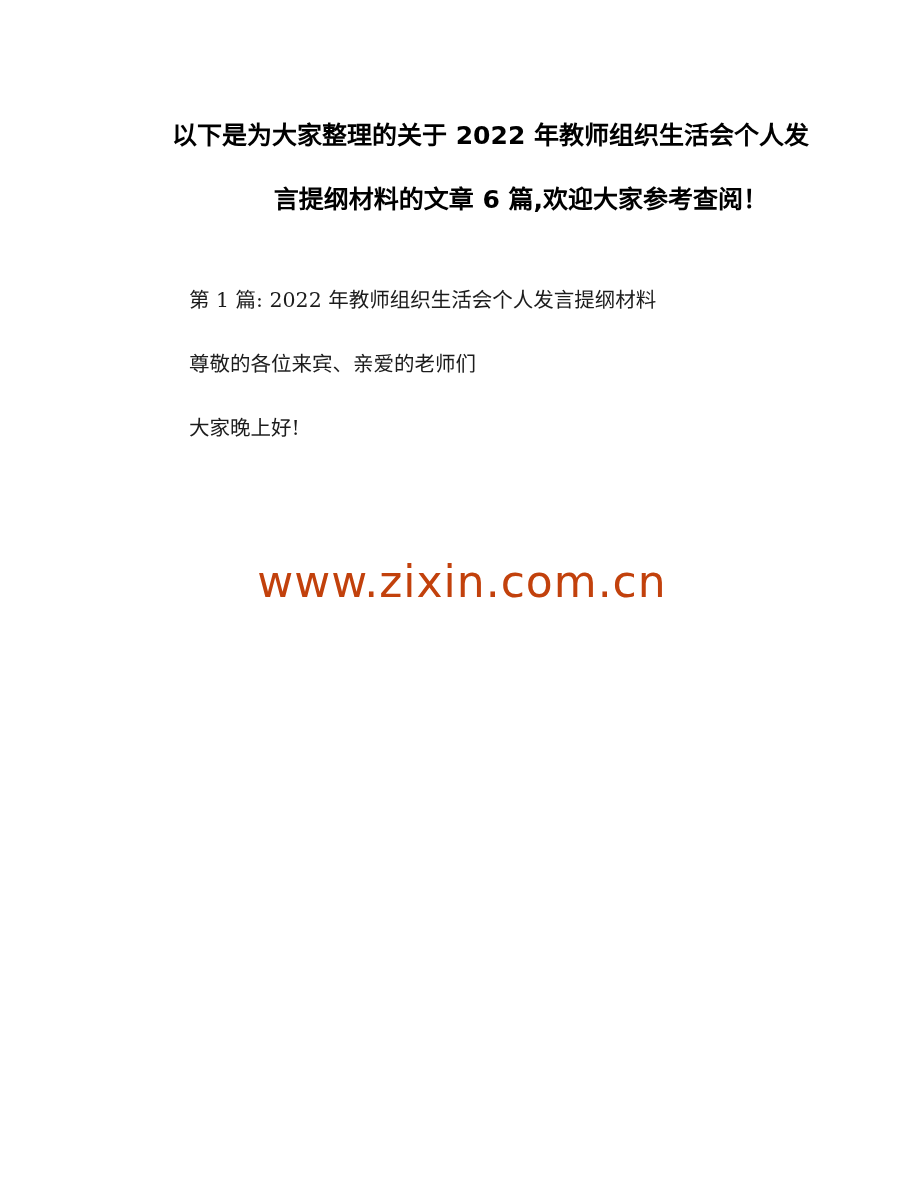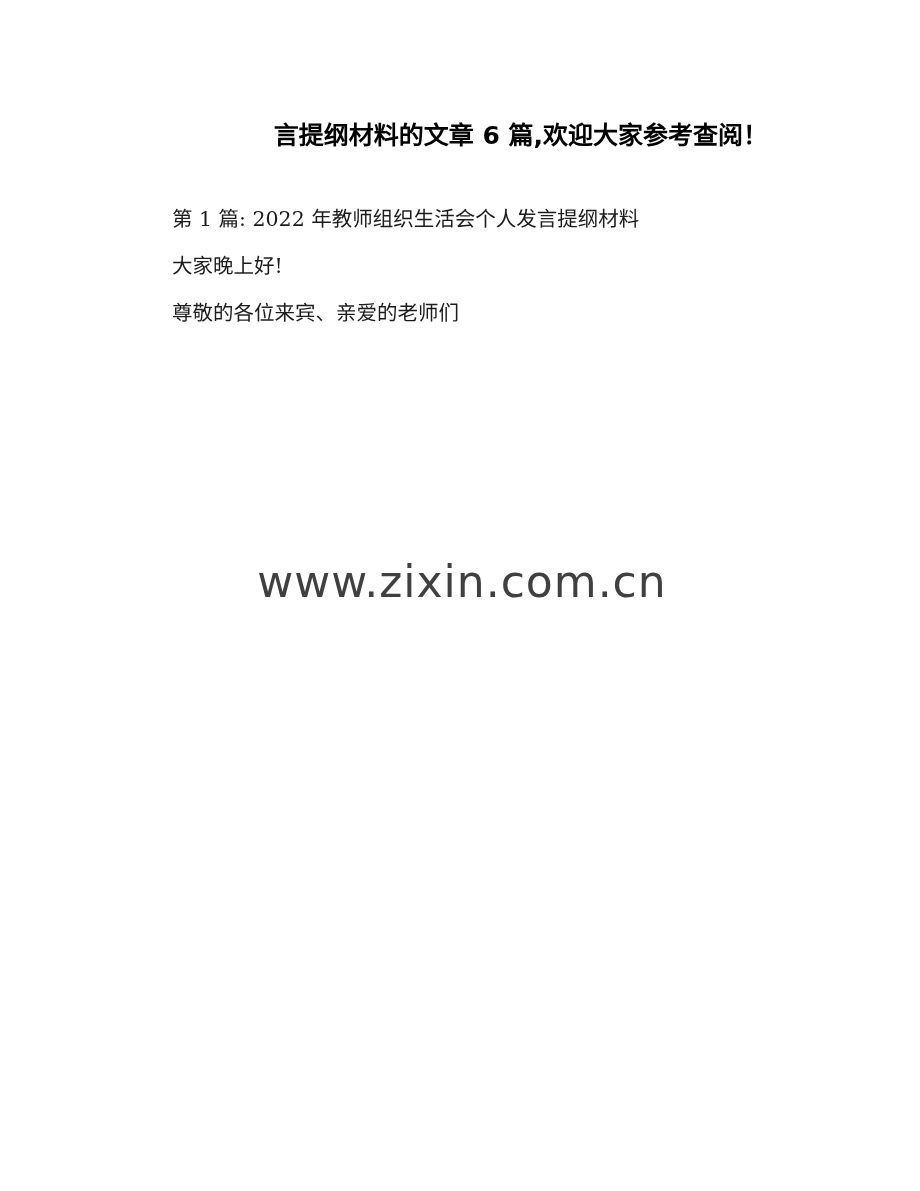--- a/index.html
+++ b/index.html
@@ -26,21 +26,21 @@
   
   .watermark {
     position: absolute;
     left: 176px;
     top: 556px;
     width: 572px;
     text-align: center;
     font-family: "DejaVu Sans", "Liberation Sans", sans-serif;
     font-size: 44px;
     letter-spacing: 1px;
-    color: #404040;
+    color: #c2410c;
     white-space: nowrap;
     pointer-events: none;
     z-index: 0;
     user-select: none;
   }
 
   
   .content {
     position: absolute;
     left: 172px;
@@ -70,21 +70,21 @@
     display: block;
     text-align: right;
   }
 
   
   .line {
     font-family: "DejaVu Serif", "Liberation Serif", serif;
     font-size: 20.5px;
     line-height: 47px;
     color: #1c1c1c;
-    margin: 0;
+    margin: 17px;
     white-space: nowrap;
   }
 
   
   .para {
     font-family: "DejaVu Serif", "Liberation Serif", serif;
     font-size: 20.5px;
     line-height: 47px;
     color: #1c1c1c;
     margin: 0;
@@ -101,30 +101,31 @@
 </head>
 <body>
 
 <div class="page">
 
   <div class="watermark">www.zixin.com.cn</div>
 
   <div class="content">
 
     <h1 class="doc-title">
+      <span class="tl1">以下是为大家整理的关于 2022 年教师组织生活会个人发</span>
       <span class="tl2">言提纲材料的文章 6 篇,欢迎大家参考查阅！</span>
     </h1>
 
     <div class="gap-md"></div>
 
     <p class="line">第 1 篇: 2022 年教师组织生活会个人发言提纲材料</p>
 
+    <p class="line">尊敬的各位来宾、亲爱的老师们</p>
+
     <p class="line">大家晚上好!</p>
-
-    <p class="line">尊敬的各位来宾、亲爱的老师们</p>
 
     <div class="gap-sm"></div>
 
 
     <div class="gap-sm"></div>
 
 
   </div>
 </div>
 

